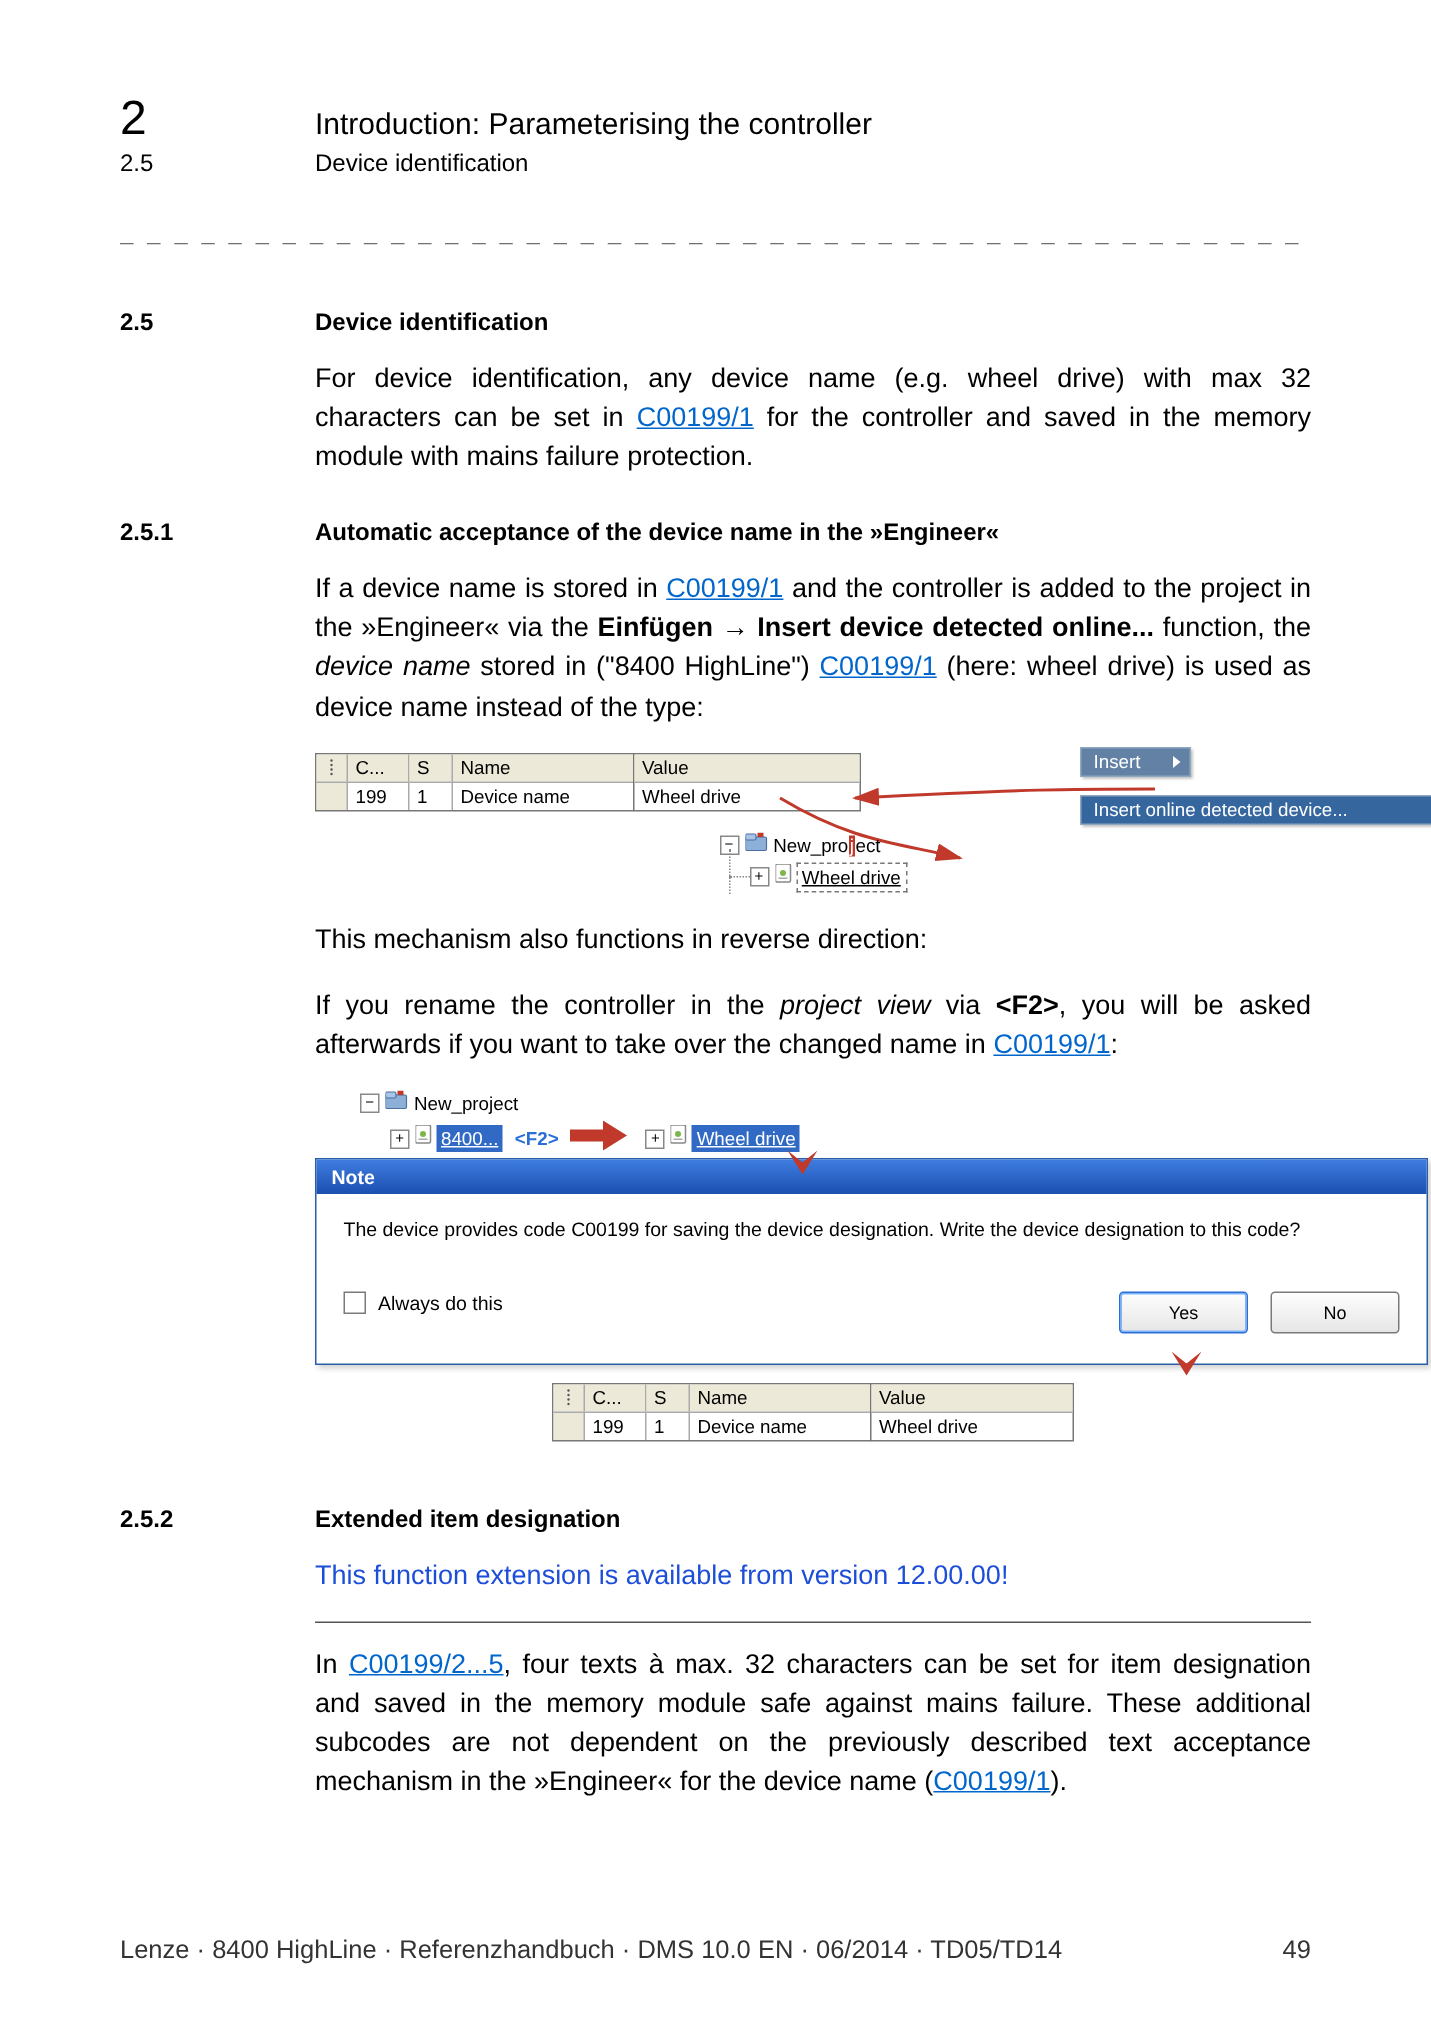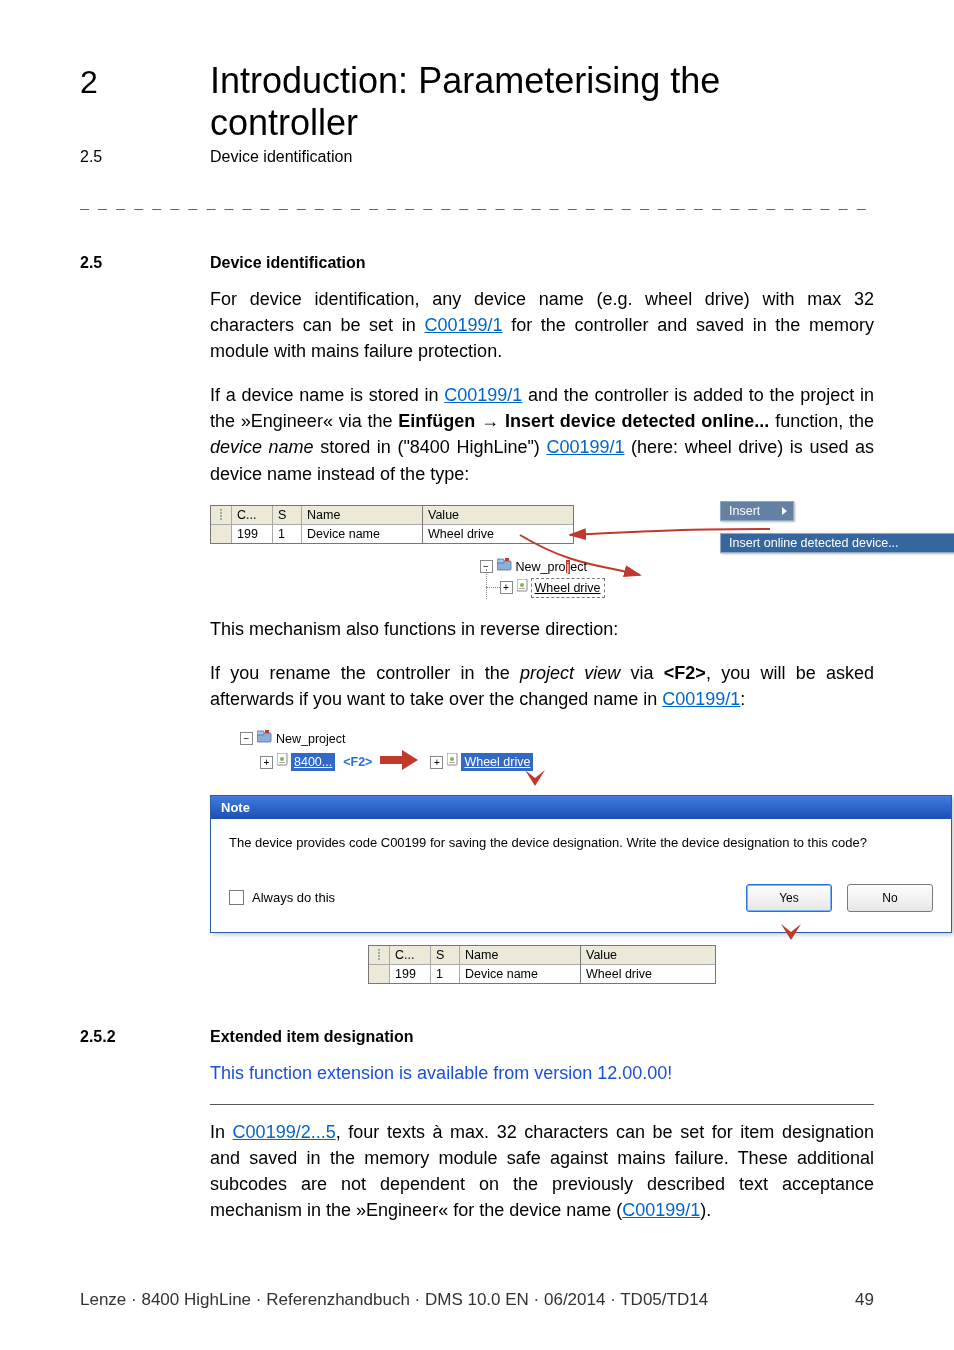--- a/index.html
+++ b/index.html
@@ -1,21 +1,21 @@
 <!DOCTYPE html>
 <html><head>
 <meta charset="utf-8">
 <style>
   @page { size: 954px 1350px; margin: 0; }
   html, body { margin: 0; padding: 0; width: 954px; height: 1350px; background: #fff; color: #000; font-family: "Segoe UI", "Myriad Pro", Arial, sans-serif; }
   .page { position: relative; width: 954px; height: 1350px; }
   .content { padding: 60px 80px 0 80px; }
   .h1-row { display: flex; align-items: baseline; }
   .h1-num { font-size: 32px; font-weight: 400; width: 130px; flex: 0 0 130px; }
-  .h1-title { font-size: 36px; font-weight: 400; }
+  .h1-title { font-size: 20px; font-weight: 400; }
   .h2-row { display: flex; align-items: baseline; margin-top: 4px; }
   .h2-num { font-size: 16px; width: 130px; flex: 0 0 130px; }
   .h2-title { font-size: 16px; }
   .dash-sep { margin-top: 26px; letter-spacing: 0px; font-size: 15px; color: #000; font-family: monospace; white-space: nowrap; overflow: hidden; }
   .sec-head { display: flex; align-items: baseline; font-weight: 700; font-size: 16px; margin-top: 44px; }
   .sec-head.small-gap { margin-top: 30px; }
   .sec-num { width: 130px; flex: 0 0 130px; }
   .body-indent { margin-left: 130px; }
   .para { font-size: 18px; line-height: 1.45; text-align: justify; margin-top: 14px; }
   a.link { color: #0066cc; text-decoration: underline; }
@@ -59,25 +59,25 @@
   .menu-stack .menu-pop { display:block; width:236px; margin-bottom:12px; position:relative; }
   .menu-pop .tri { position:absolute; right:6px; top:50%; transform:translateY(-50%); border-top:4px solid transparent; border-bottom:4px solid transparent; border-left:5px solid #fff;}
 
   .tree-center { display:flex; justify-content:center; margin-top:14px; }
   .tree-center-inner { position:relative; padding-left:0; }
 
   
   .fig2-wrap { position: relative; margin-top: 2px; }
 
   
-  .dialog { width: 740px; margin-top: 20px; border: 1px solid #2a5ea7; background: #fff; box-shadow: 2px 2px 4px rgba(0,0,0,.2); font-family: Tahoma, Arial, sans-serif; }
+  .dialog { width: 740px; margin-top: 0; border: 1px solid #2a5ea7; background: #fff; box-shadow: 2px 2px 4px rgba(0,0,0,.2); font-family: Tahoma, Arial, sans-serif; }
   .dialog-title { background: linear-gradient(#3f7de0, #1b4fb0); color:#fff; font-size:13px; font-weight:700; padding:4px 10px; }
   .dialog-body { padding: 16px 18px 20px 18px; font-size: 13px; color:#000; }
   .dialog-msg { text-align: justify; }
-  .dialog-row { display:flex; align-items:center; justify-content:space-between; margin-top:34px; }
+  .dialog-row { display:flex; align-items:flex-start; justify-content:space-between; margin-top:34px; }
   .chk-wrap { display:flex; align-items:center; gap:8px; }
   .chk { width:13px; height:13px; border:1px solid #7a7a7a; background:#fff; }
   .btn { width:84px; height:26px; background: linear-gradient(#fefefe, #e6e6e6); border:1px solid #7a7a7a; border-radius:3px; font-size:12px; display:flex; align-items:center; justify-content:center; }
   .btn.default { border:1px solid #2a6fd6; box-shadow: inset 0 0 0 1px #7db3ff; }
   .btn-group { display:flex; gap:15px; position:relative; }
 
   .fig2-bottom { display:flex; justify-content:center; margin-top:12px; position:relative; }
   .small-grid .c-val { width: 124px; }
 
   .bigarrow-svg { display:inline-block; vertical-align:middle; }
@@ -137,20 +137,24 @@
   <div class="sec-head">
     <div class="sec-num">2.5</div>
     <div>Device identification</div>
   </div>
   <div class="body-indent">
     <p class="para">
       <span>For device identification, any device name (e.g. wheel drive) with max 32 characters can be set in </span><a class="link">C00199/1</a><span> for the controller and saved in the memory module with mains failure protection.</span>
     </p>
   </div>
 
+  <div class="sec-head small-gap">
+    <div class="sec-num">2.5.1</div>
+    <div>Automatic acceptance of the device name in the »Engineer«</div>
+  </div>
   <div class="body-indent">
     <p class="para">
       <span>If a device name is stored in </span><a class="link">C00199/1</a><span> and the controller is added to the project in the »Engineer« via the </span><span class="bold">Einfügen</span><span class="arrow"> → </span><span class="bold">Insert device detected online...</span><span> function, the </span><span class="italic">device name</span><span>  stored in ("8400 HighLine")  </span><a class="link">C00199/1</a><span> (here: wheel drive) is used as device name instead of the type:</span>
     </p>
 
     <div class="fig1-wrap">
       <div style="display:flex; gap:0; align-items:flex-start;">
 
         <div class="grid">
           <div class="grid-row hdr">

